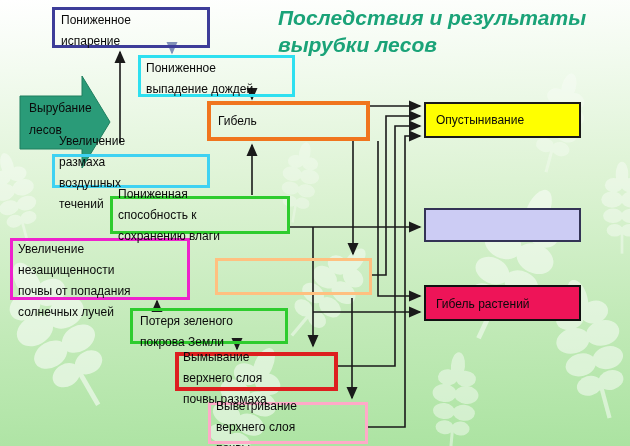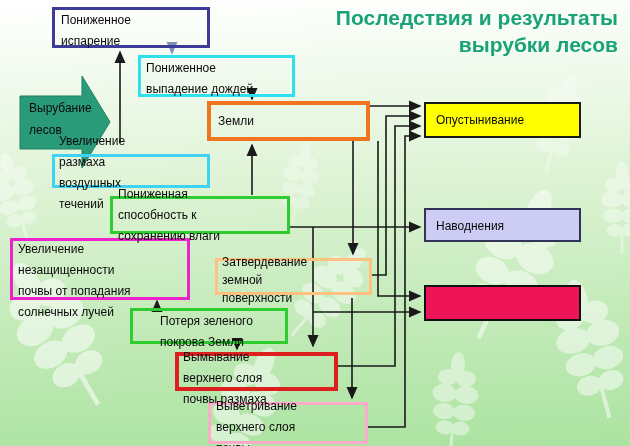--- a/index.html
+++ b/index.html
@@ -11,21 +11,21 @@
   }
   svg.layer{position:absolute;left:0;top:0;width:630px;height:446px;}
   #bg-leaves{z-index:0;}
   #connectors{z-index:1;}
   .box{position:absolute;z-index:2;box-sizing:border-box;background:transparent;}
   .lbl{position:absolute;z-index:3;font-size:12px;line-height:21px;white-space:pre-line;}
   .lbl.tight{line-height:18px;}
   #src-arrow-shape{position:absolute;left:0;top:0;z-index:2;}
   .title{
     position:absolute;z-index:3;left:278px;top:4px;width:340px;
-    text-align:right;font-size:21px;line-height:27px;font-weight:700;white-space:pre-line;
+    font-size:21px;line-height:27px;font-weight:700;white-space:pre-line;font-style:italic;
   }
   
   #box-isparenie   {left:52px; top:7px;  width:158px;height:41px;border:3px solid;}
   #box-vypadenie   {left:138px;top:55px; width:157px;height:42px;border:3px solid;}
   #box-zasukha     {left:207px;top:101px;width:163px;height:40px;border:4px solid;}
   #box-razmakha    {left:52px; top:154px;width:158px;height:34px;border:3px solid;}
   #box-sposobnost  {left:110px;top:196px;width:180px;height:38px;border:3px solid;}
   #box-nezashch    {left:10px; top:238px;width:180px;height:62px;border:3px solid;}
   #box-zatverd     {left:215px;top:258px;width:157px;height:37px;border:3px solid;}
   #box-poterya     {left:130px;top:308px;width:158px;height:36px;border:3px solid;}
@@ -35,21 +35,21 @@
   #box-navodneniya {left:424px;top:208px;width:157px;height:34px;border:2px solid;}
   #box-gibel       {left:424px;top:285px;width:157px;height:36px;border:2px solid;}
   
   #lbl-isparenie   {left:61px; top:10px;}
   #lbl-vypadenie   {left:146px;top:58px;}
   #lbl-zasukha     {left:218px;top:111px;}
   #lbl-razmakha    {left:59px; top:131px;}
   #lbl-sposobnost  {left:118px;top:184px;}
   #lbl-nezashch    {left:18px; top:239px;}
   #lbl-zatverd     {left:222px;top:253px;}
-  #lbl-poterya     {left:140px;top:311px;margin-left:20px;}
+  #lbl-poterya     {left:140px;top:311px;}
   #lbl-vymyvanie   {left:183px;top:347px;}
   #lbl-vyvetrivanie{left:216px;top:396px;}
   #lbl-opustynivanie{left:436px;top:110px;}
   #lbl-navodneniya {left:436px;top:216px;}
   #lbl-gibel       {left:436px;top:294px;}
   #lbl-src         {left:29px; top:97px;line-height:22px;}
 </style>
 </head>
 <body>
 
@@ -133,39 +133,36 @@
   <div class="box" id="box-vymyvanie" style="border-color: rgb(221, 31, 31); background: transparent;"></div>
   <div class="box" id="box-vyvetrivanie" style="border-color: rgb(255, 170, 200); background: transparent;"></div>
   <div class="box" id="box-opustynivanie" style="border-color: rgb(26, 26, 26); background: rgb(255, 255, 0);"></div>
   <div class="box" id="box-navodneniya" style="border-color: rgb(51, 51, 85); background: rgb(204, 204, 244);"></div>
   <div class="box" id="box-gibel" style="border-color: rgb(17, 17, 17); background: rgb(238, 20, 88);"></div>
 
   <div class="lbl" id="lbl-isparenie">Пониженное
 испарение</div>
   <div class="lbl" id="lbl-vypadenie">Пониженное
 выпадение дождей</div>
-  <div class="lbl" id="lbl-zasukha">Земли</div>
+  <div class="lbl" id="lbl-zasukha">Гибель</div>
   <div class="lbl" id="lbl-razmakha">Увеличение
 размаха
 воздушных
 течений</div>
   <div class="lbl" id="lbl-sposobnost">Пониженная
 способность к
 сохранению влаги</div>
   <div class="lbl" id="lbl-nezashch">Увеличение
 незащищенности
 почвы от попадания
 солнечных лучей</div>
-  <div class="lbl tight" id="lbl-zatverd">Затвердевание
-земной
-поверхности</div>
   <div class="lbl" id="lbl-poterya">Потеря зеленого
 покрова Земли</div>
   <div class="lbl" id="lbl-vymyvanie">Вымывание
 верхнего слоя
 почвы размаха</div>
   <div class="lbl" id="lbl-vyvetrivanie">Выветривание
 верхнего слоя
 почвы</div>
   <div class="lbl" id="lbl-opustynivanie">Опустынивание</div>
-  <div class="lbl" id="lbl-navodneniya">Наводнения</div>
+  <div class="lbl" id="lbl-gibel">Гибель растений</div>
 
 </div>
 
 </body></html>

